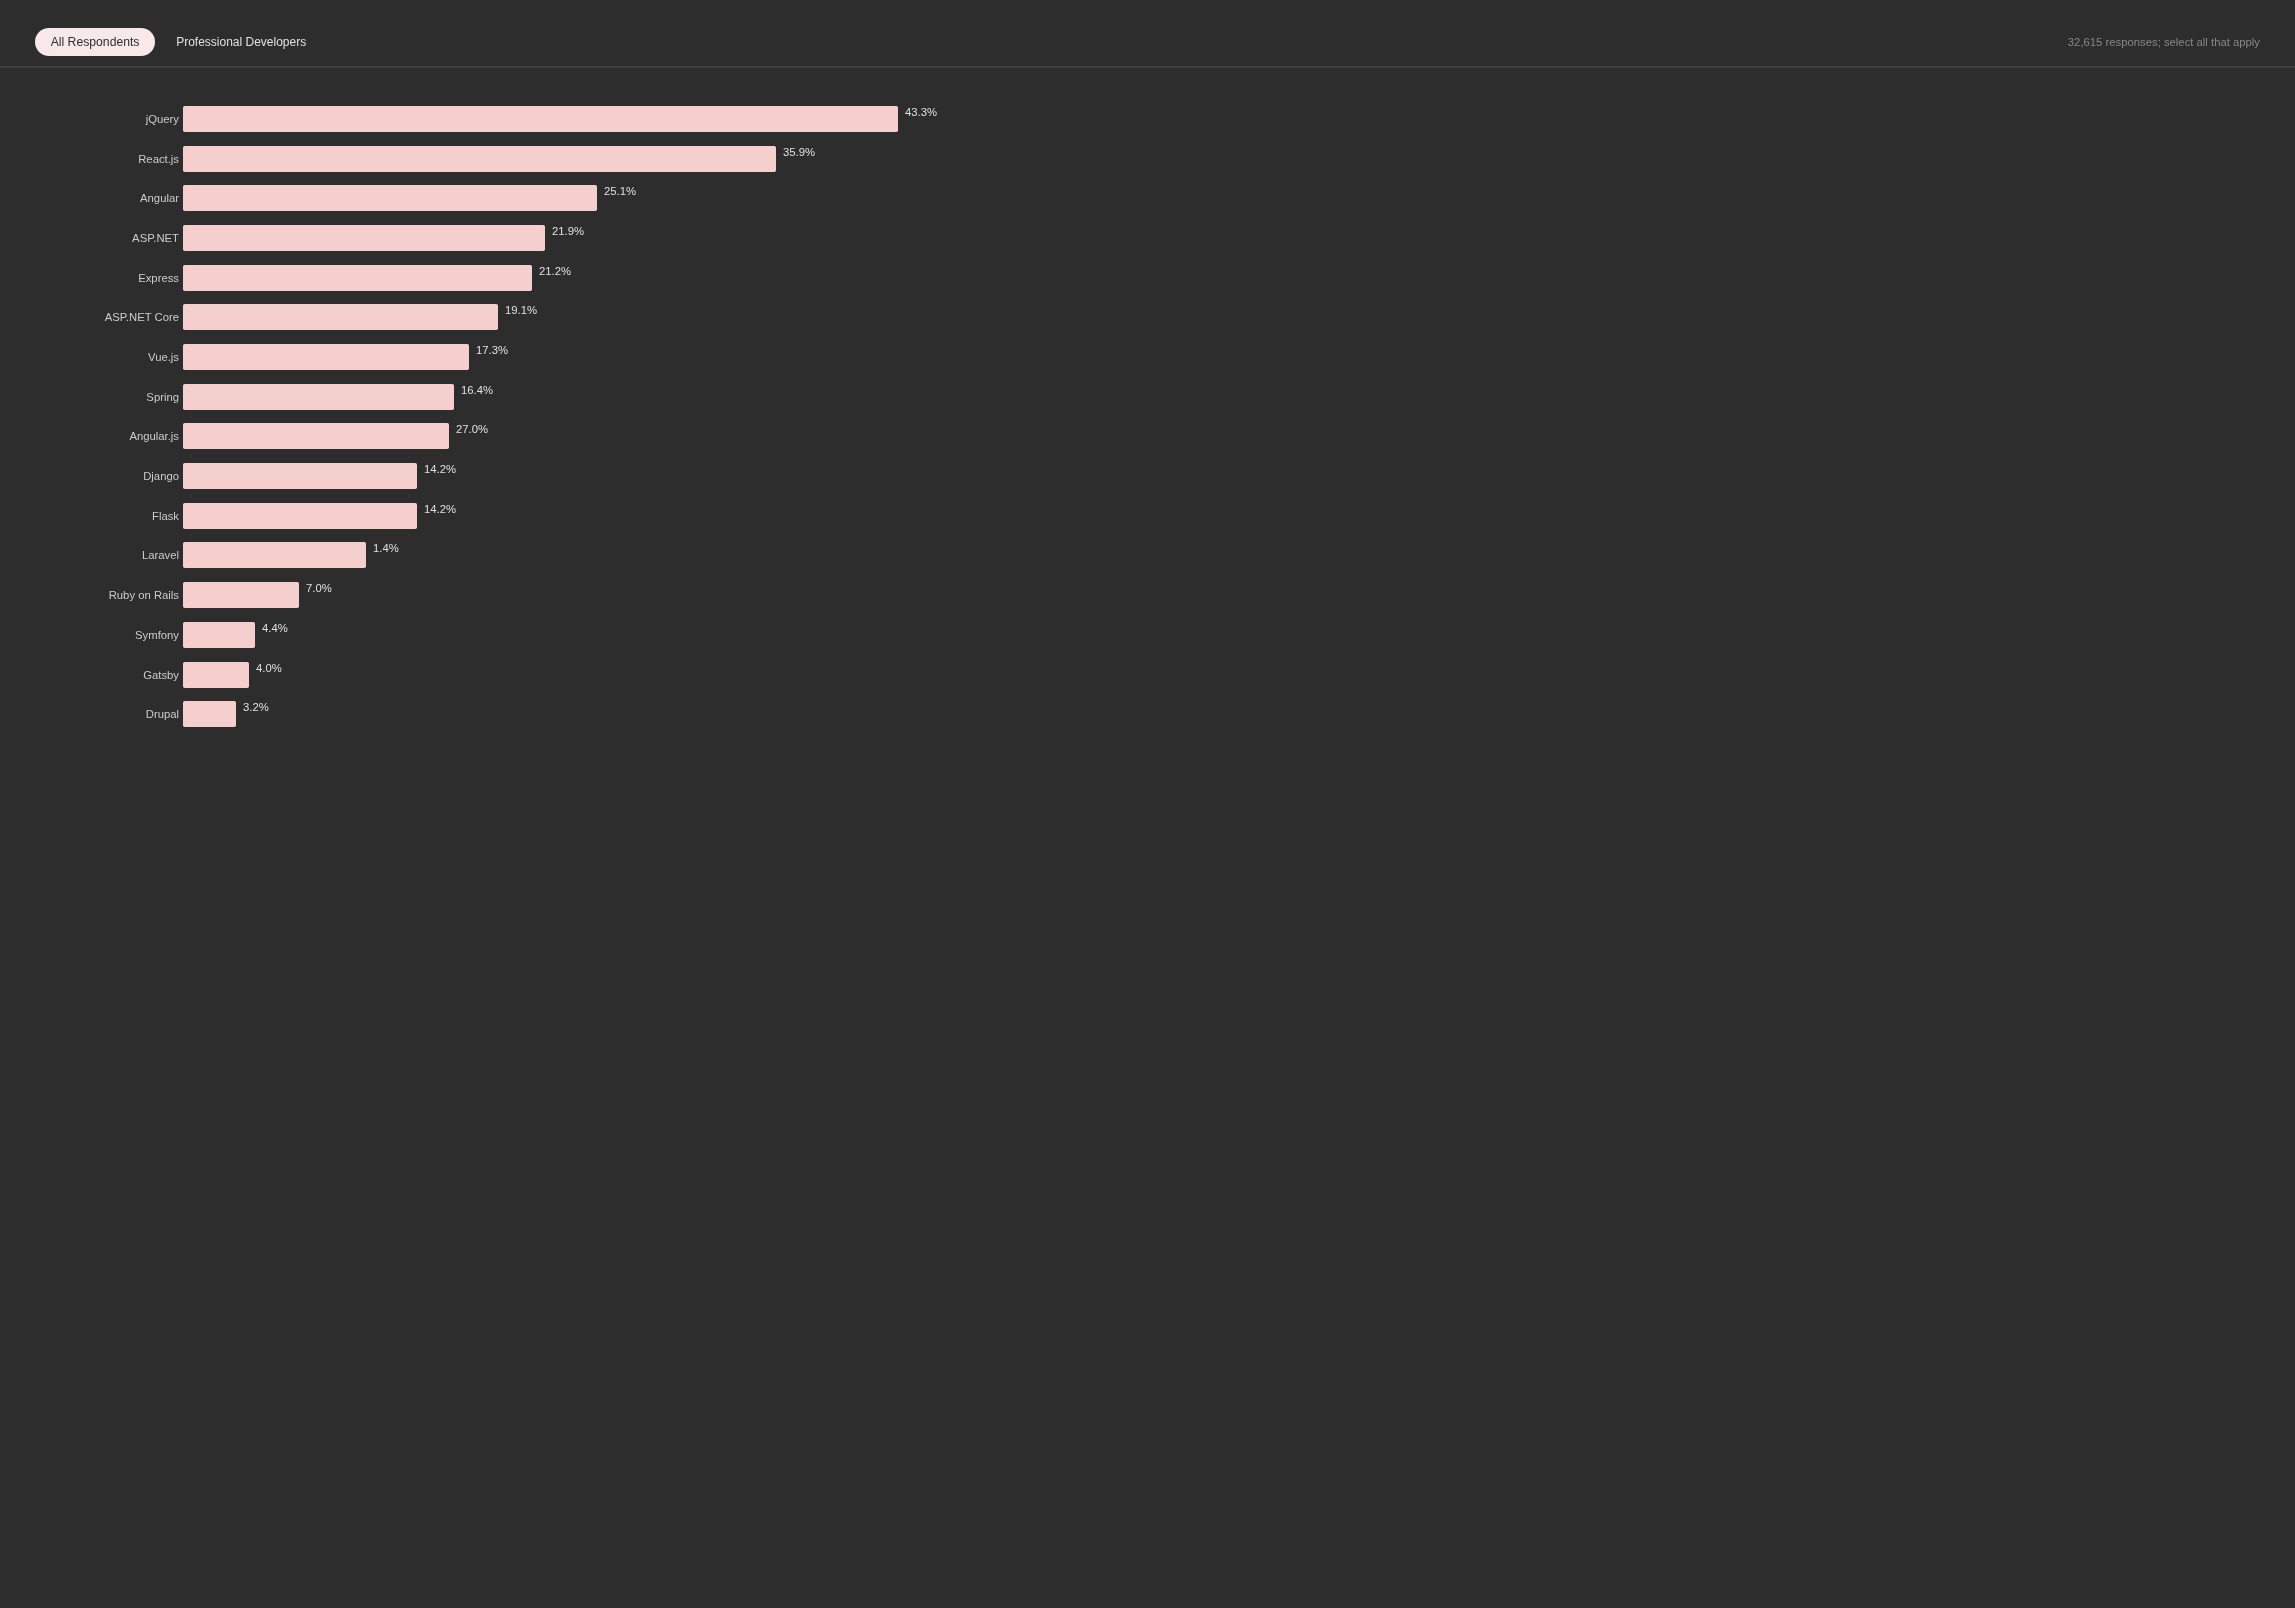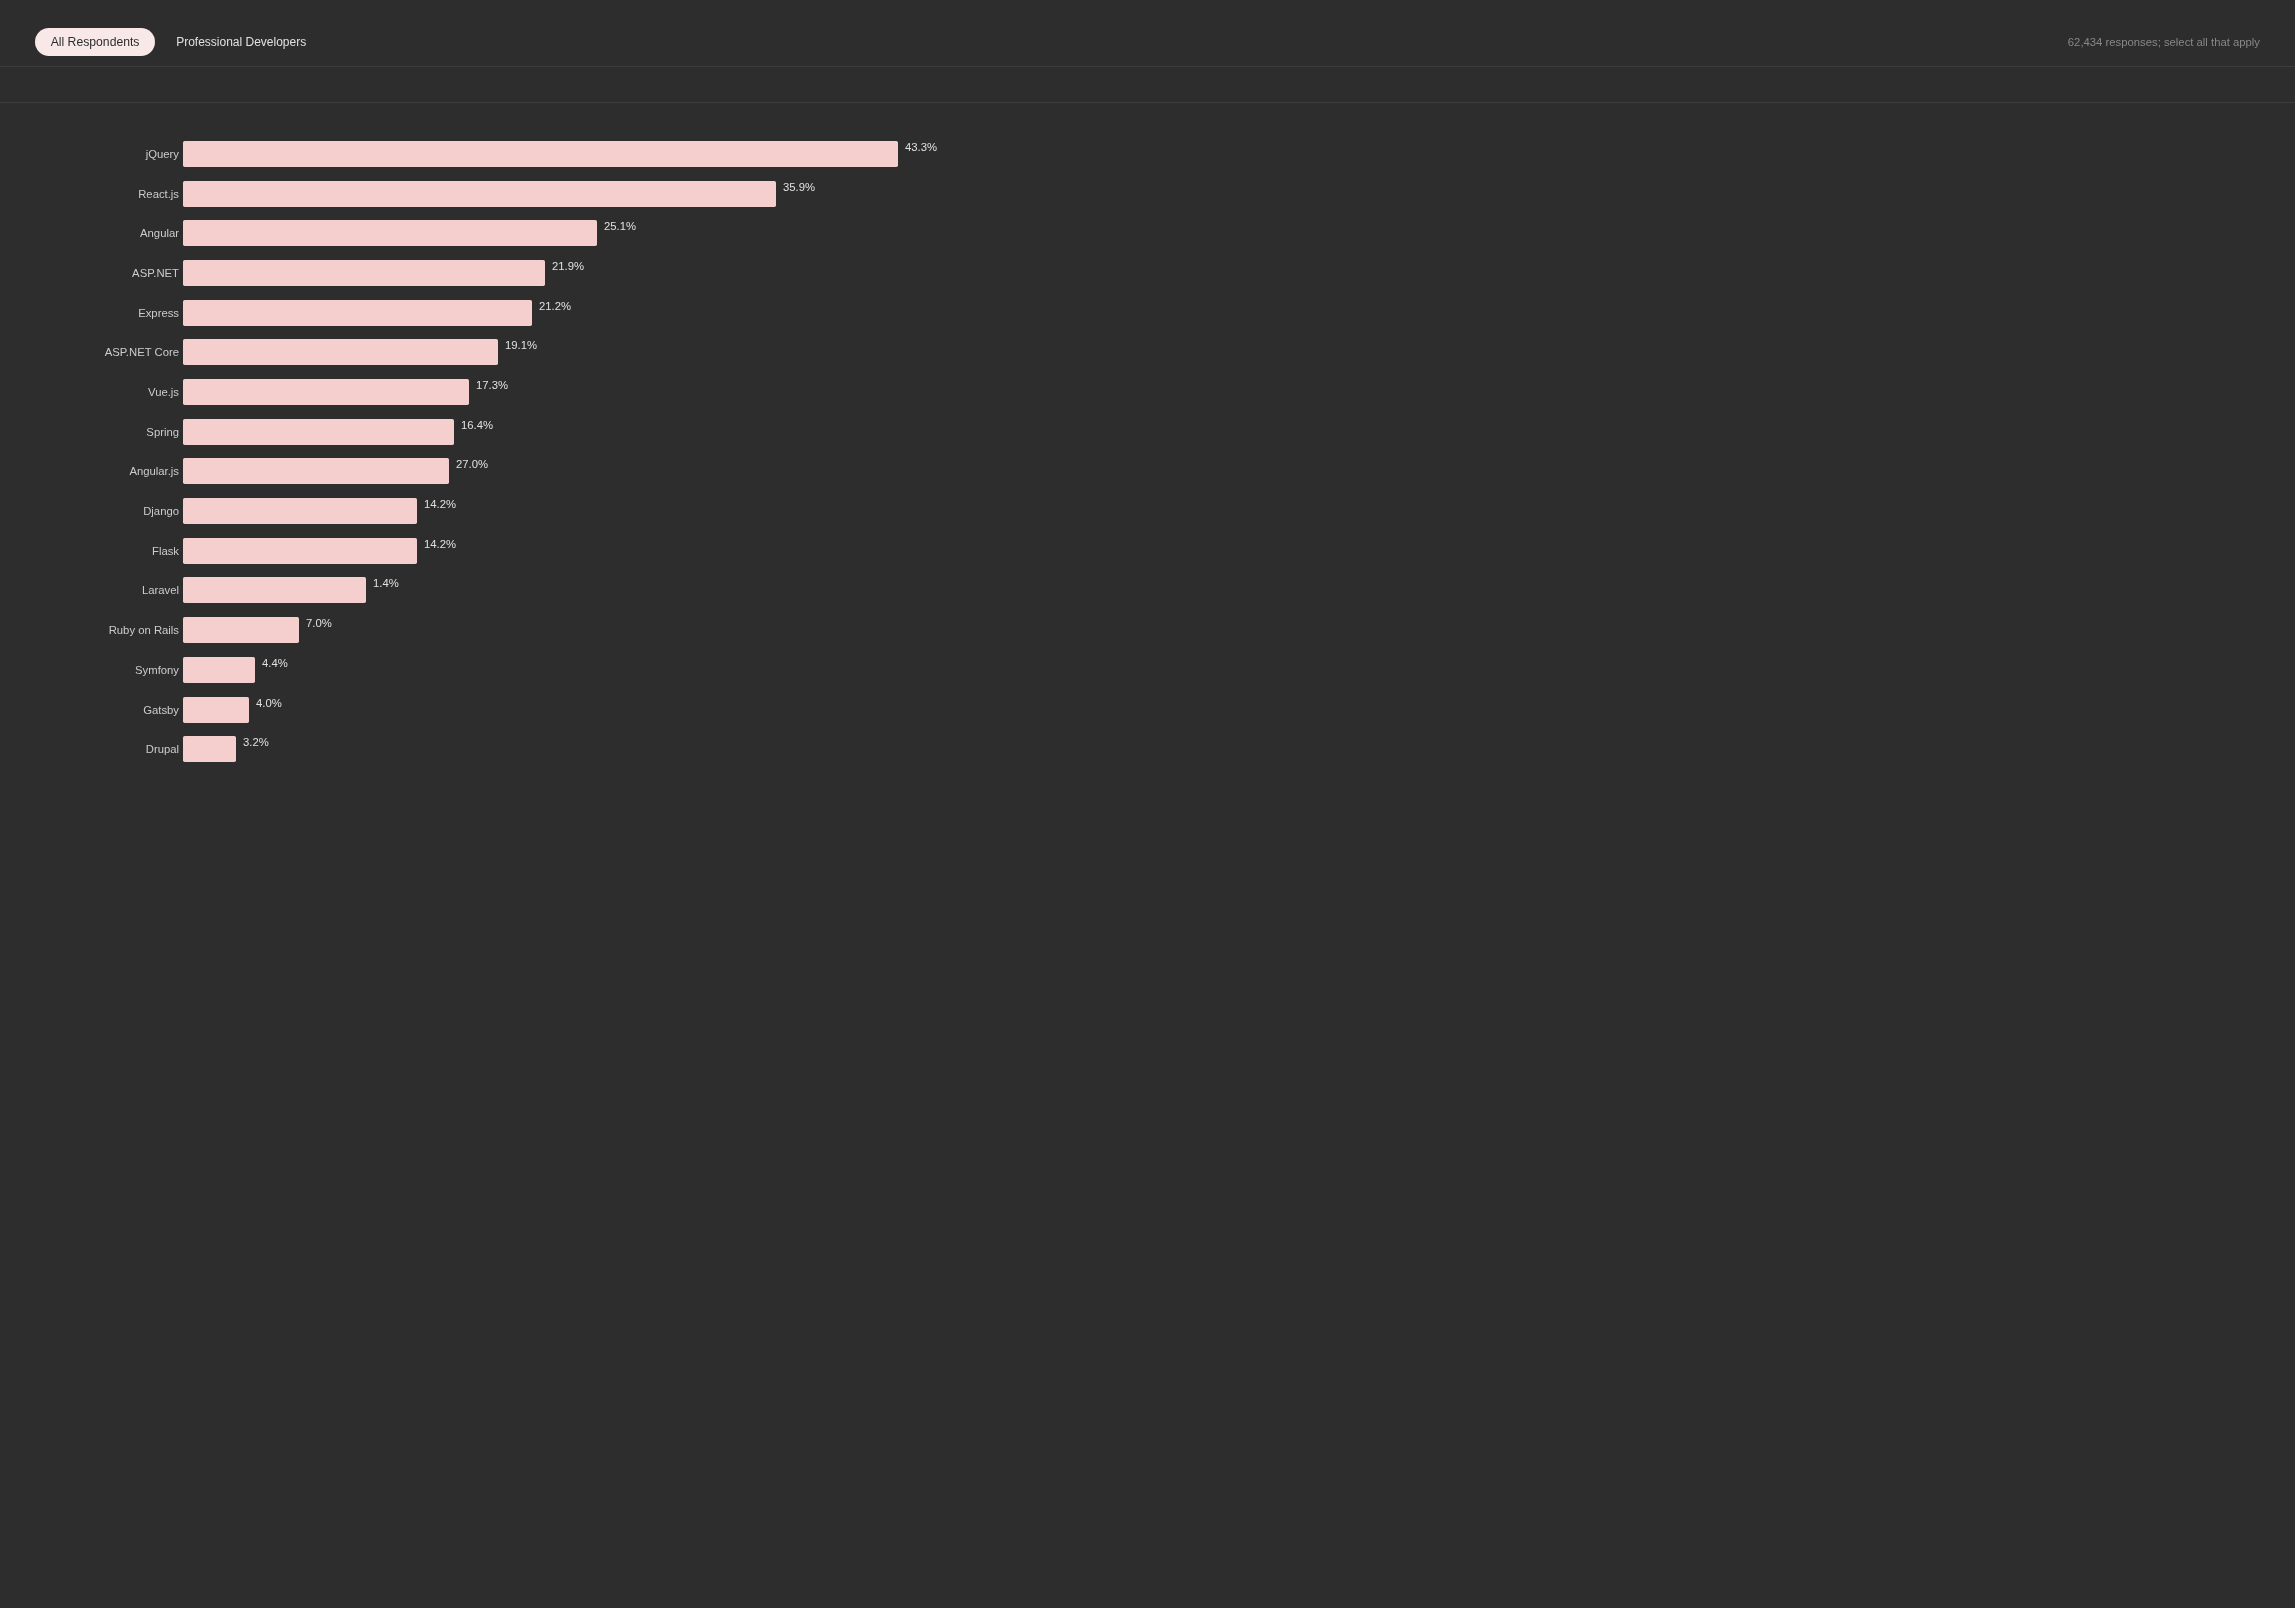--- a/index.html
+++ b/index.html
@@ -15,21 +15,20 @@
       min-height: 100vh;
       padding: 17.4px 0;
     }
 
     .header {
       display: flex;
       align-items: center;
       justify-content: space-between;
       padding: 10.5px 35px;
       border-bottom: 0.9px solid #3d3d3d;
-      margin-bottom: 35px;
     }
 
     .header-left {
       display: flex;
       align-items: center;
       gap: 21px;
     }
 
     .all-respondents-btn {
       background-color: #f8e8e8;
@@ -104,21 +103,21 @@
     }
   </style>
 </head>
 <body>
 
 <div class="header">
   <div class="header-left">
     <button class="all-respondents-btn">All Respondents</button>
     <span class="filter-label">Professional Developers</span>
   </div>
-  <span class="response-info">62,434 responses; select all that apply</span>
+  <span class="response-info">32,615 responses; select all that apply</span>
 </div>
 
 <hr class="divider">
 
 <div class="chart-container" id="chart-rows">
 <div class="chart-row">
       <div class="chart-label">jQuery</div>
       <div class="bar-area">
         <div class="bar" style="width: 715px;"></div>
         <span class="bar-value">43.3%</span>

